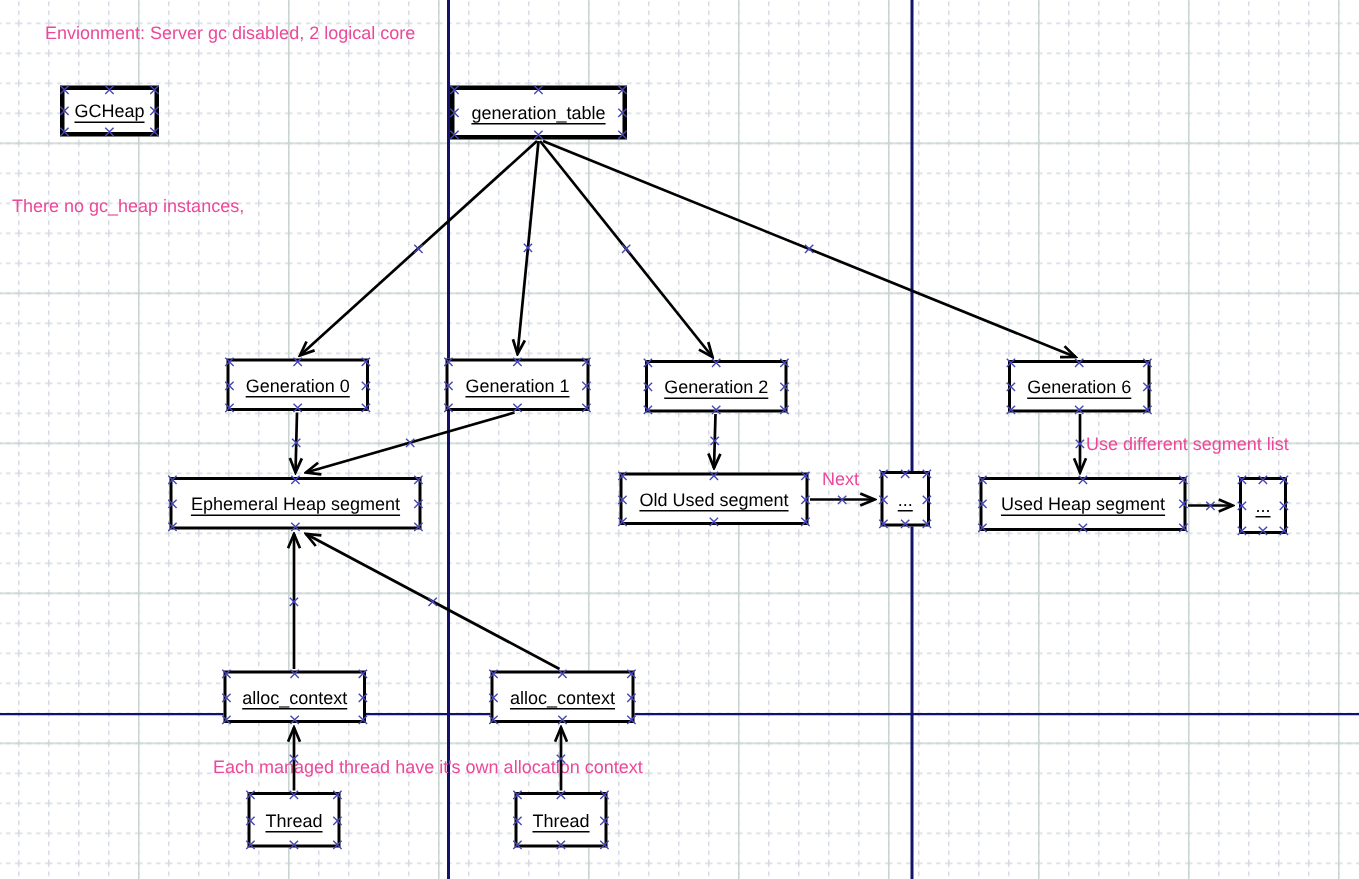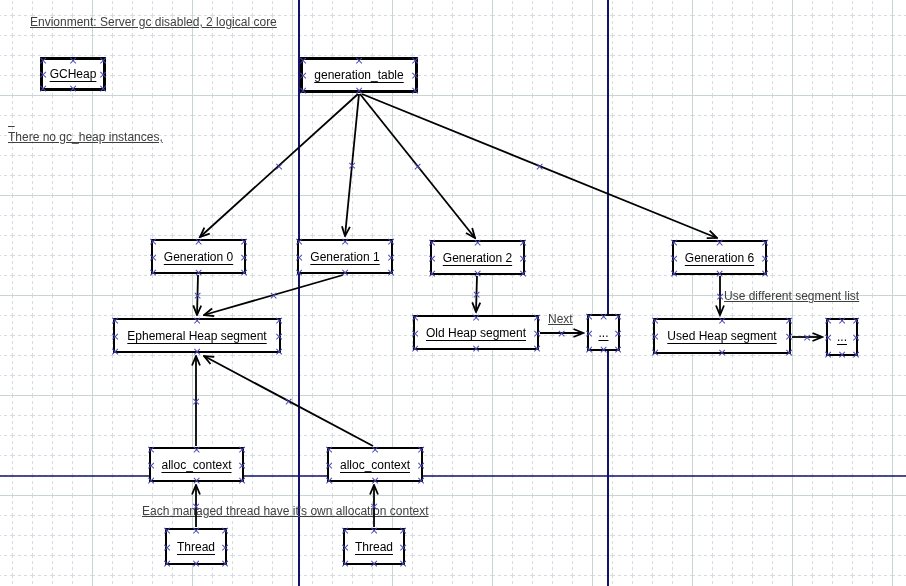--- a/index.html
+++ b/index.html
@@ -5,22 +5,22 @@
   html,body{margin:0;padding:0;}
   body{
     width:906px;height:586px;position:relative;overflow:hidden;
     background:#ffffff;
     font-family:"Liberation Sans", sans-serif;
   }
   .layer{position:absolute;left:0;top:0;}
   #grid-layer{z-index:0;}
   #arrow-layer{z-index:2;}
   .note{
-    position:absolute;z-index:1;color:#404040;
-    font-size:12px;line-height:16px;white-space:pre;text-decoration:underline;
+    position:absolute;z-index:1;color:#ec4899;
+    font-size:12px;line-height:16px;white-space:pre;
   }
   .node{
     position:absolute;z-index:3;background:#fff;border:2px solid #000;
     box-sizing:border-box;display:flex;align-items:center;justify-content:center;
     color:#000;font-size:12px;
   }
   .node.thick{border-width:3px;}
   .node .lbl{text-decoration:underline;text-underline-offset:3px;white-space:nowrap;}
   .handle{
     position:absolute;z-index:4;color:#4646b4;
@@ -157,21 +157,21 @@
     <span class="handle" style="left: 0%; top: 0%;">×</span>
     <span class="handle" style="left: 50%; top: 0%;">×</span>
     <span class="handle" style="left: 100%; top: 0%;">×</span>
     <span class="handle" style="left: 0%; top: 50%;">×</span>
     <span class="handle" style="left: 100%; top: 50%;">×</span>
     <span class="handle" style="left: 0%; top: 100%;">×</span>
     <span class="handle" style="left: 50%; top: 100%;">×</span>
     <span class="handle" style="left: 100%; top: 100%;">×</span>
   </div>
 <div class="node" style="left:413px;top:315px;width:126px;height:35px;">
-    <span class="lbl">Old Heap segment</span>
+    <span class="lbl">Old Used segment</span>
     <span class="handle" style="left: 0%; top: 0%;">×</span>
     <span class="handle" style="left: 50%; top: 0%;">×</span>
     <span class="handle" style="left: 100%; top: 0%;">×</span>
     <span class="handle" style="left: 0%; top: 50%;">×</span>
     <span class="handle" style="left: 100%; top: 50%;">×</span>
     <span class="handle" style="left: 0%; top: 100%;">×</span>
     <span class="handle" style="left: 50%; top: 100%;">×</span>
     <span class="handle" style="left: 100%; top: 100%;">×</span>
   </div>
 <div class="node" style="left:587px;top:314px;width:33px;height:37px;">

